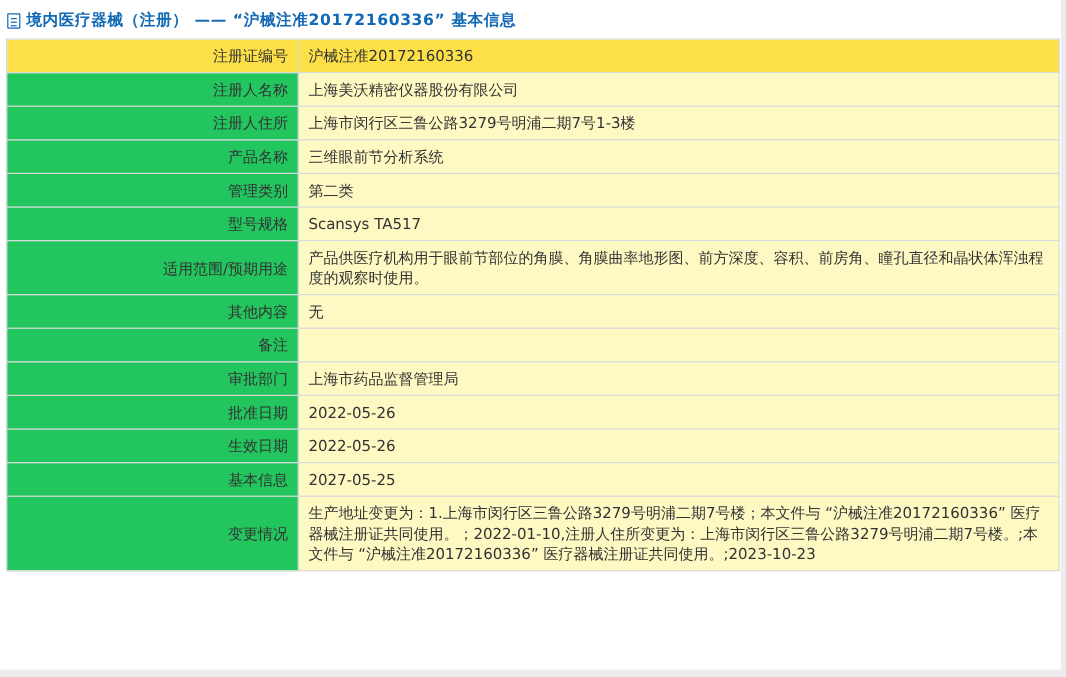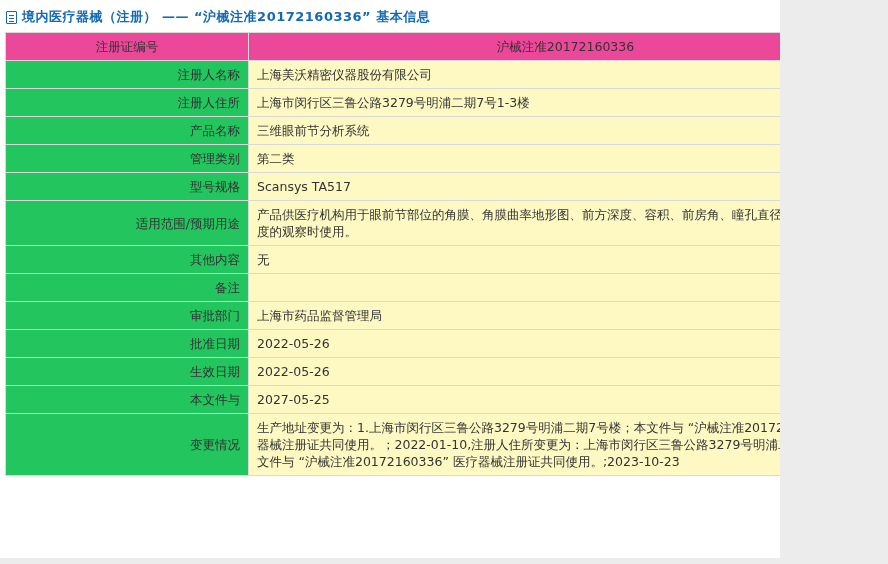--- a/index.html
+++ b/index.html
@@ -3,21 +3,21 @@
 <meta charset="utf-8">
 <style>
   * { box-sizing: border-box; }
   html, body {
     margin: 0;
     padding: 0;
     background: #ececec;
     font-family: "DejaVu Sans", "Liberation Sans", sans-serif;
   }
   .viewport {
-    width: 780px;
+    width: 888px;
     height: 564px;
     background: #ececec;
     overflow: hidden;
     position: relative;
   }
   .content {
     width: 884px;
     min-height: 558px;
     background: #ffffff;
   }
@@ -74,22 +74,21 @@
     text-align: right;
     background: #22c55e;
     color: #444444;
   }
   td.value-cell {
     text-align: left;
     background: #fef9c3;
   }
   tr.highlight td.label-cell,
   tr.highlight td.value-cell {
-    background: #ec4899;
-    text-align: center;
+    background: #fde047;
   }
   tr { height: 26px; }
 </style>
 </head>
 <body>
 
 <div class="viewport">
   <div class="content">
 
     <div class="page-header">
@@ -141,21 +140,21 @@
           </tr>
           <tr>
             <td class="label-cell">批准日期</td>
             <td class="value-cell">2022-05-26</td>
           </tr>
           <tr>
             <td class="label-cell">生效日期</td>
             <td class="value-cell">2022-05-26</td>
           </tr>
           <tr>
-            <td class="label-cell">本文件与</td>
+            <td class="label-cell">基本信息</td>
             <td class="value-cell">2027-05-25</td>
           </tr>
           <tr>
             <td class="label-cell">变更情况</td>
             <td class="value-cell">生产地址变更为：1.上海市闵行区三鲁公路3279号明浦二期7号楼；本文件与 “沪械注准20172160336” 医疗器械注册证共同使用。；2022-01-10,注册人住所变更为：上海市闵行区三鲁公路3279号明浦二期7号楼。;本文件与 “沪械注准20172160336” 医疗器械注册证共同使用。;2023-10-23</td>
           </tr>
         </tbody>
     </table>
 
   </div>

